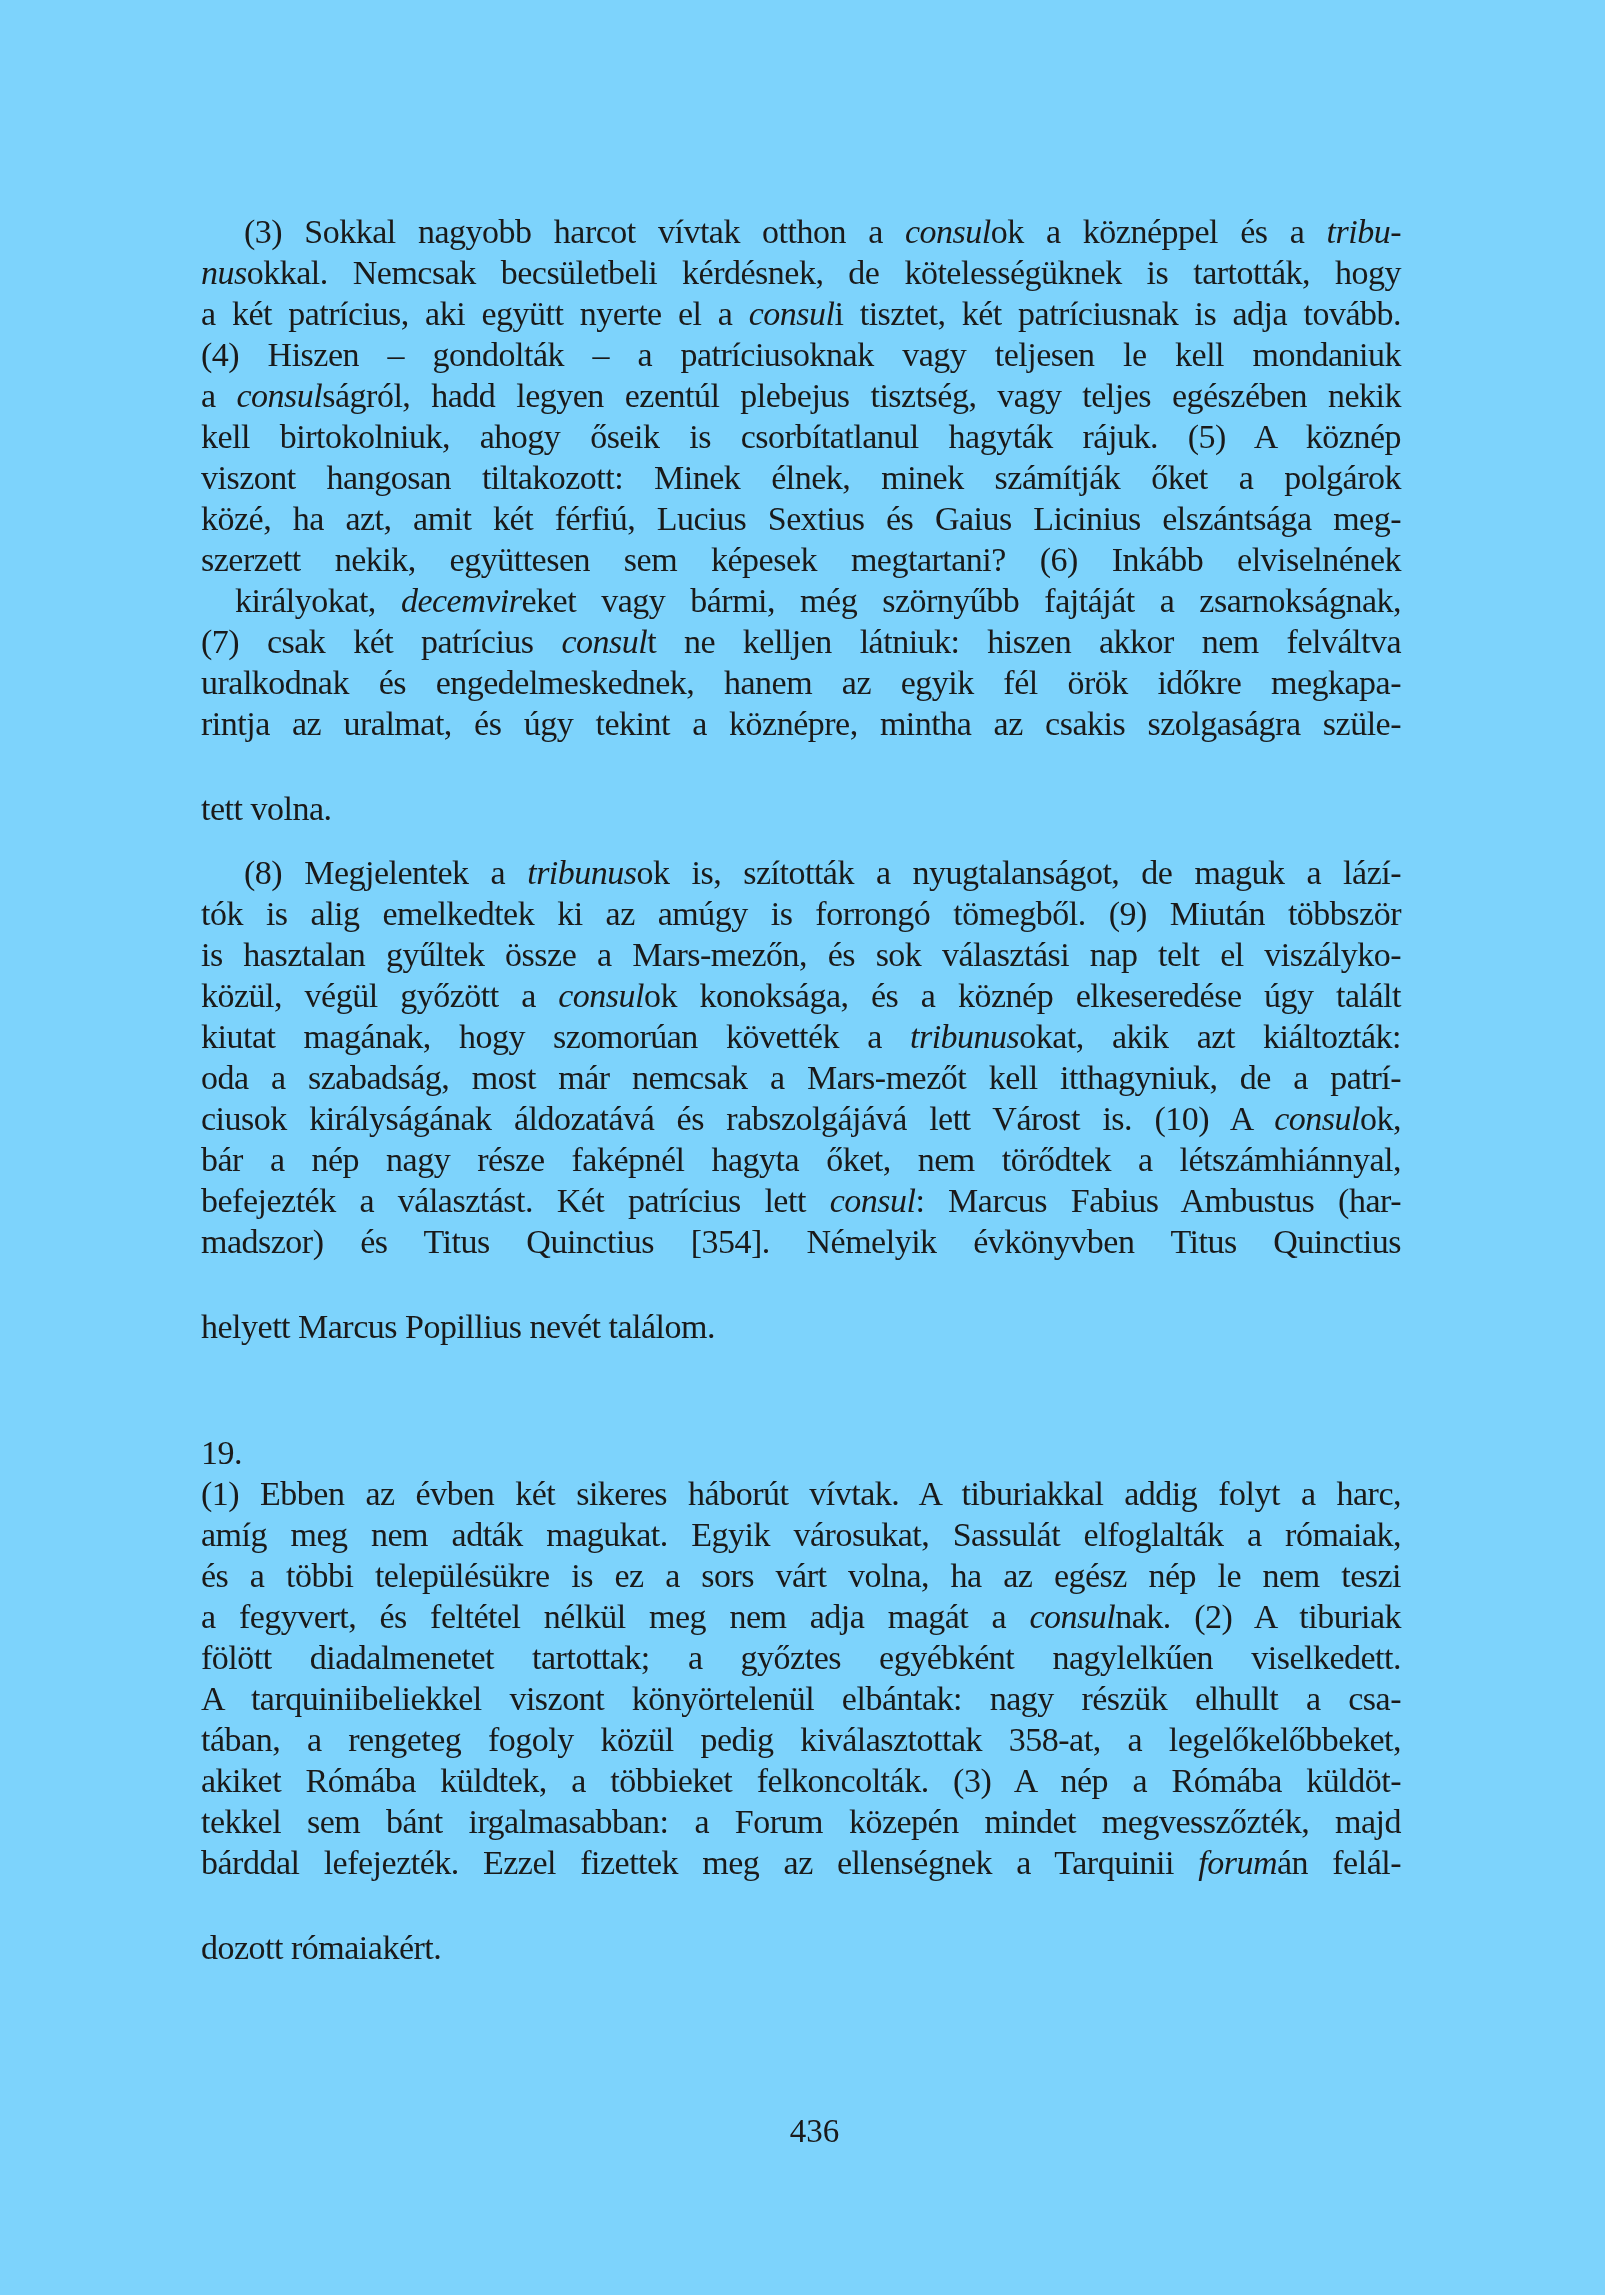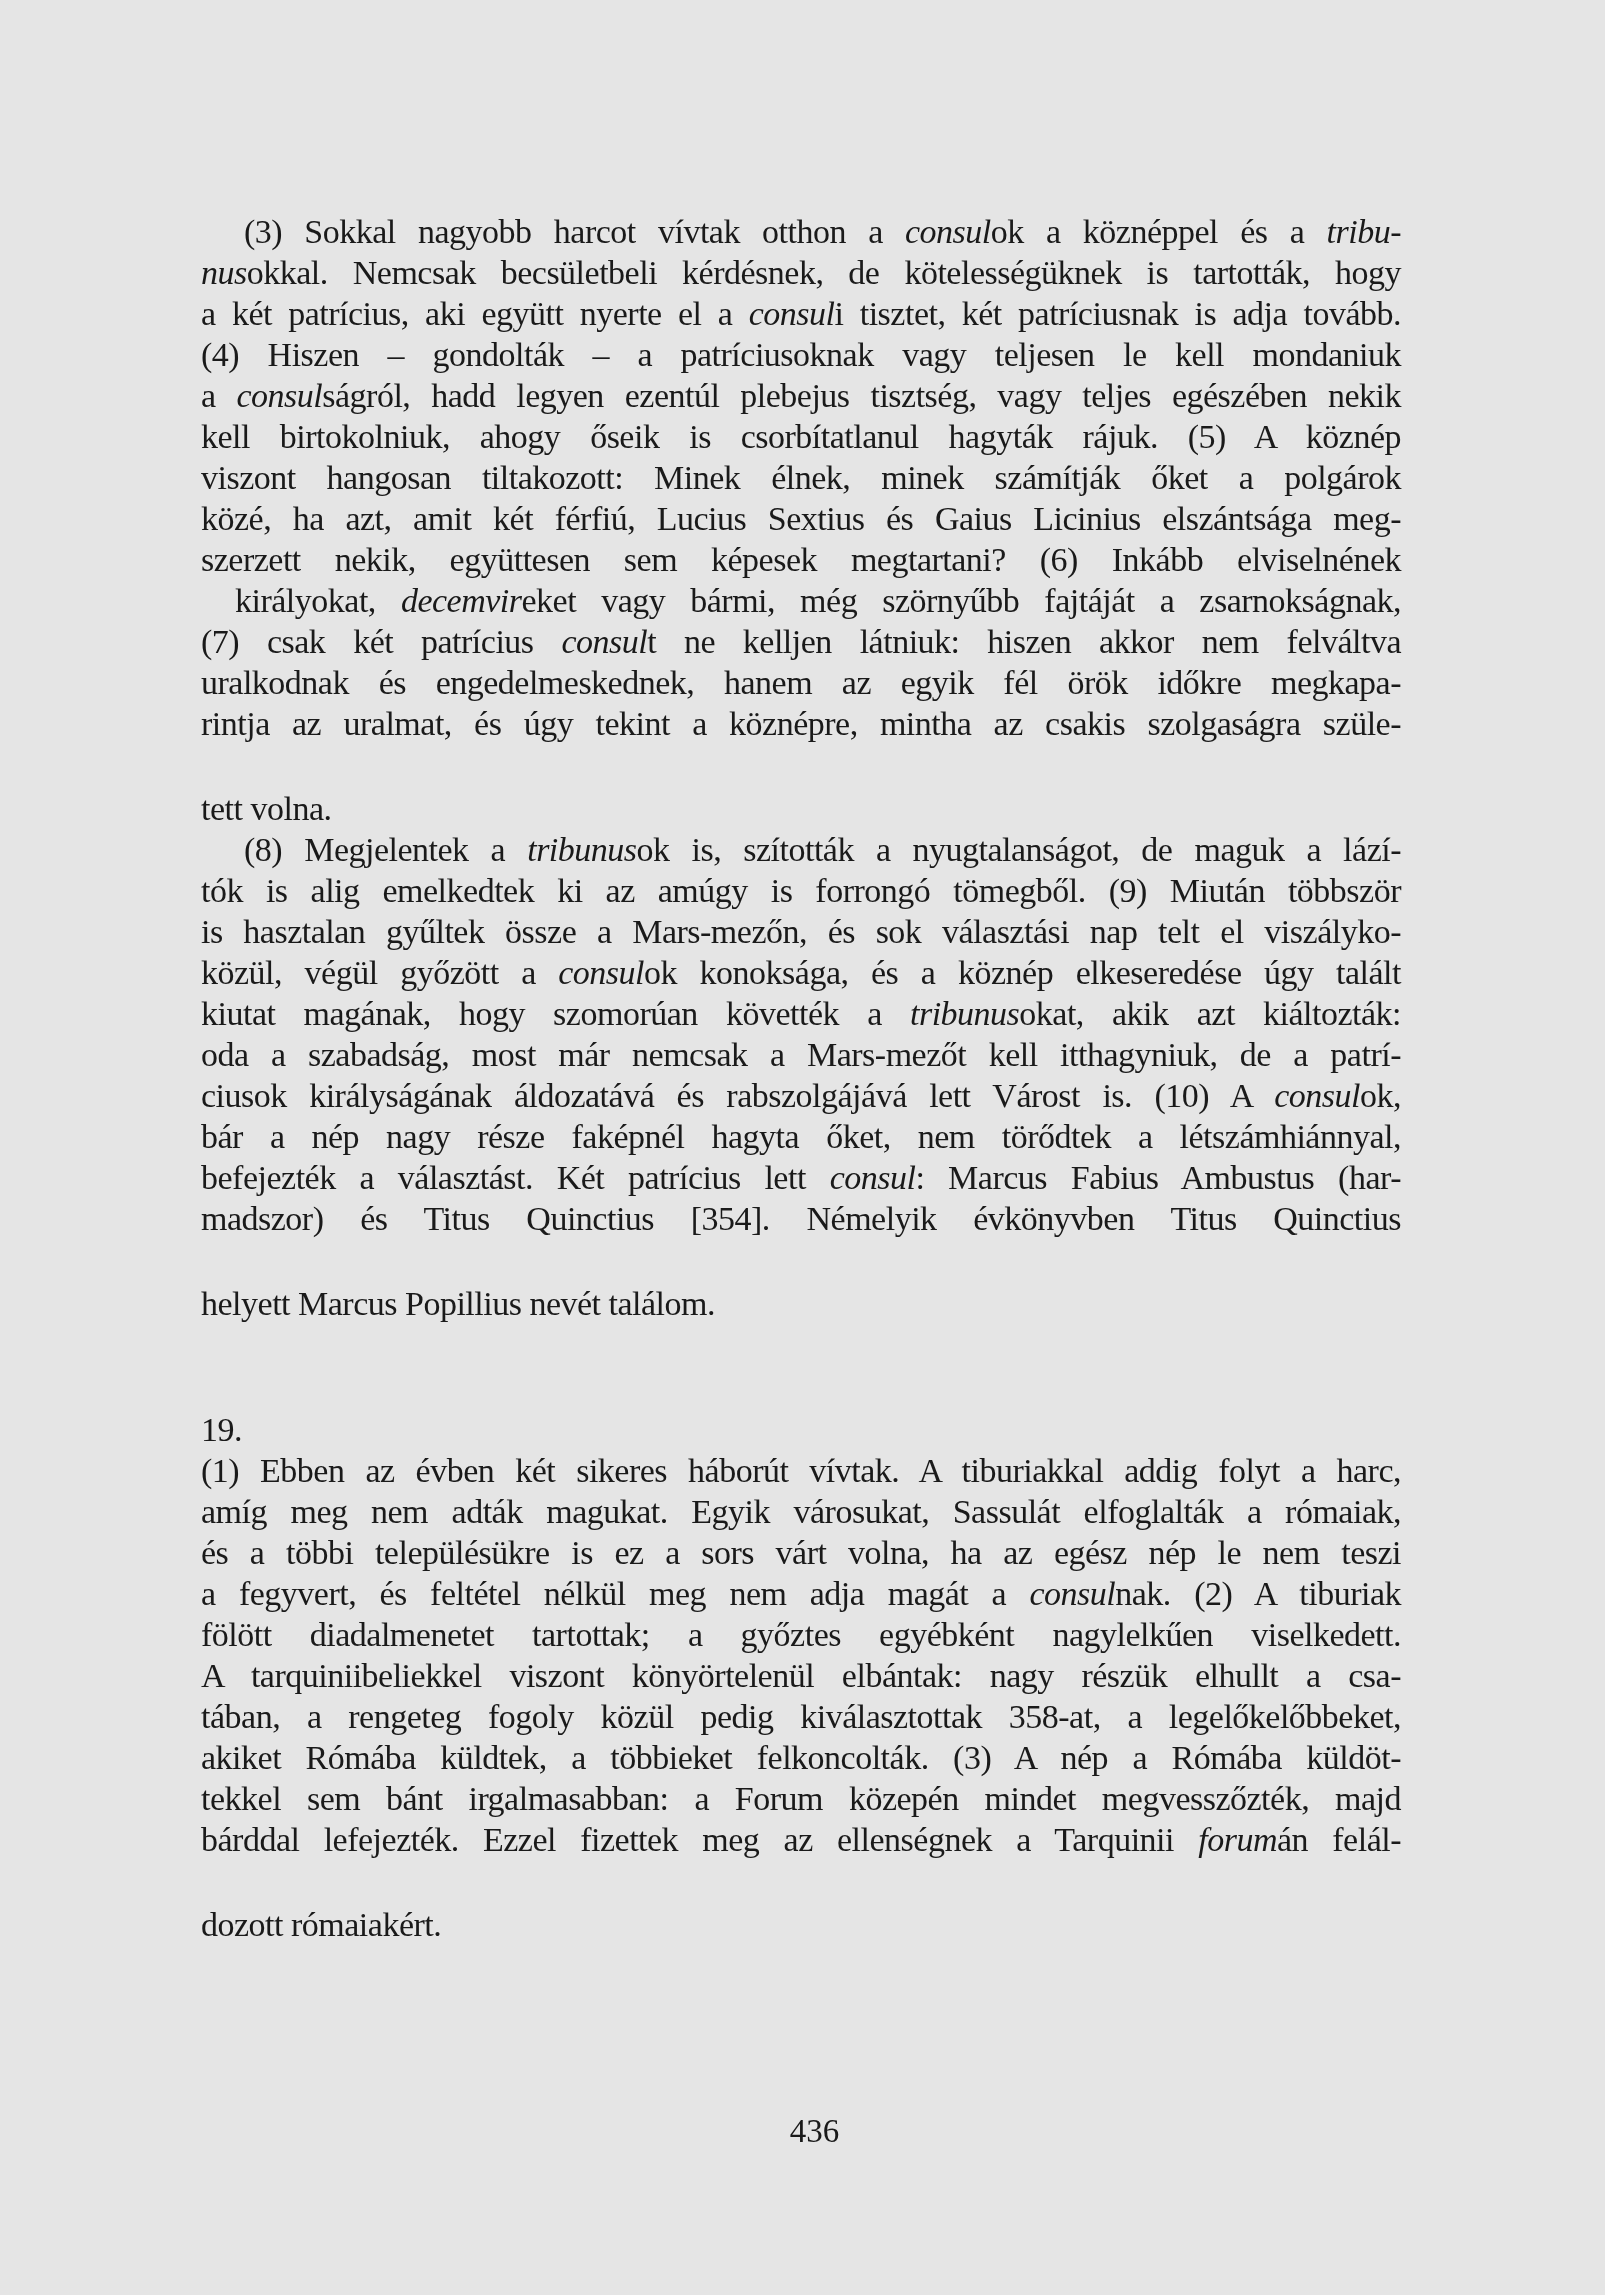--- a/index.html
+++ b/index.html
@@ -13,21 +13,21 @@
     position: relative;
     overflow: hidden;
     color: #1a1a1a;
     font-family: "Liberation Serif", "DejaVu Serif", serif;
   }
   .page {
     position: absolute;
     left: 0; top: 0;
     width: 1605px;
     height: 2295px;
-    background: #e5e5e5;
+    background: #7dd3fc;
   }
   .text-block {
     position: absolute;
     left: 201px;
     top: 211px;
     width: 1200px;
     font-size: 34px;
     line-height: 41px;
     letter-spacing: -0.5px;
   }
@@ -79,21 +79,21 @@
           <div class="line" style="white-space: nowrap;"><span>viszont hangosan tiltakozott: Minek élnek, minek számítják őket a polgárok</span></div>
           <div class="line" style="white-space: nowrap;"><span>közé, ha azt, amit két férfiú, Lucius Sextius és Gaius Licinius elszántsága meg-</span></div>
           <div class="line" style="white-space: nowrap;"><span>szerzett nekik, együttesen sem képesek megtartani? (6) Inkább elviselnének</span></div>
           <div class="line" style="white-space: nowrap; letter-spacing: -0.5px; margin-left: 34px;"><span>királyokat, </span><i>decemvir</i><span>eket vagy bármi, még szörnyűbb fajtáját a zsarnokságnak,</span></div>
           <div class="line" style="white-space: nowrap; word-spacing: 0px;"><span>(7) csak két patrícius </span><i>consul</i><span>t ne kelljen látniuk: hiszen akkor nem felváltva</span></div>
           <div class="line" style="white-space: nowrap;"><span>uralkodnak és engedelmeskednek, hanem az egyik fél örök időkre megkapa-</span></div>
           <div class="line" style="white-space: nowrap;"><span>rintja az uralmat, és úgy tekint a köznépre, mintha az csakis szolgaságra szüle-</span></div>
           <div class="line last"><span>tett volna.</span></div>
         </div>
         <div>
-          <div class="line indent" style="white-space: nowrap; word-spacing: 0px;"><span>(8) Megjelentek a </span><i>tribunus</i><span>ok is, szították a nyugtalanságot, de maguk a lází-</span></div>
+          <div class="line indent" style="white-space: nowrap; word-spacing: 0px; margin-top: 23px;"><span>(8) Megjelentek a </span><i>tribunus</i><span>ok is, szították a nyugtalanságot, de maguk a lází-</span></div>
           <div class="line" style="white-space: nowrap;"><span>tók is alig emelkedtek ki az amúgy is forrongó tömegből. (9) Miután többször</span></div>
           <div class="line" style="white-space: nowrap; font-family: Liberation Serif, serif;"><span>is hasztalan gyűltek össze a Mars-mezőn, és sok választási nap telt el viszályko-</span></div>
           <div class="line" style="white-space: nowrap;"><span>közül, végül győzött a </span><i>consul</i><span>ok konoksága, és a köznép elkeseredése úgy talált</span></div>
           <div class="line" style="white-space: nowrap;"><span>kiutat magának, hogy szomorúan követték a </span><i>tribunus</i><span>okat, akik azt kiáltozták:</span></div>
           <div class="line" style="white-space: nowrap;"><span>oda a szabadság, most már nemcsak a Mars-mezőt kell itthagyniuk, de a patrí-</span></div>
           <div class="line" style="white-space: nowrap;"><span>ciusok királyságának áldozatává és rabszolgájává lett Várost is. (10) A </span><i>consul</i><span>ok,</span></div>
           <div class="line" style="white-space: nowrap;"><span>bár a nép nagy része faképnél hagyta őket, nem törődtek a létszámhiánnyal,</span></div>
           <div class="line" style="white-space: nowrap; word-spacing: 0px;"><span>befejezték a választást. Két patrícius lett </span><i>consul</i><span>: Marcus Fabius Ambustus (har-</span></div>
           <div class="line" style="white-space: nowrap;"><span>madszor) és Titus Quinctius [354]. Némelyik évkönyvben Titus Quinctius</span></div>
           <div class="line last"><span>helyett Marcus Popillius nevét találom.</span></div>

